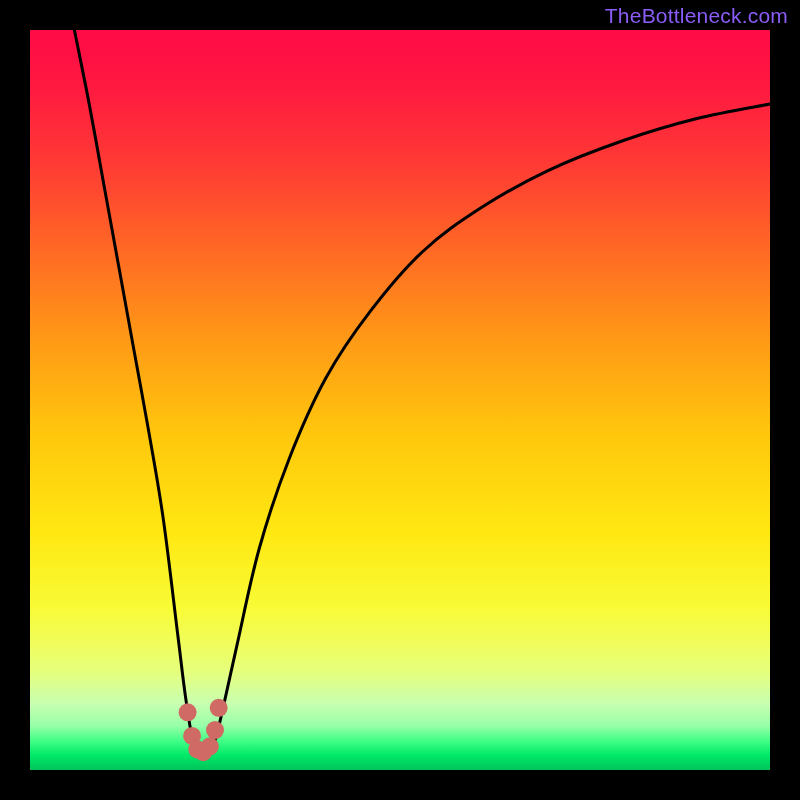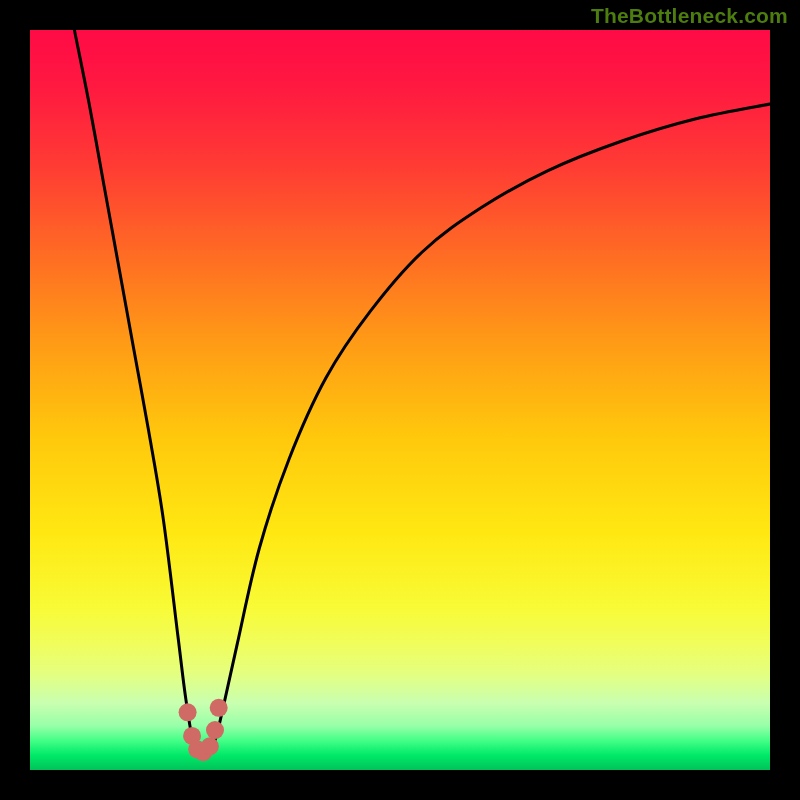--- a/index.html
+++ b/index.html
@@ -49,23 +49,23 @@
     left: 0;
     top: 0;
     width: 740px;
     height: 740px;
     overflow: visible;
   }
   .watermark {
     position: absolute;
     top: 4px;
     right: 12px;
-    color: #4d7c0f;
+    color: #8b5cf6;
     font-size: 21px;
-    font-weight: 700;
+    font-weight: 400;
     letter-spacing: 0.2px;
   }
 </style>
 </head>
 <body>
 
 <div class="watermark">TheBottleneck.com</div>
 
 <div class="frame">
   <div class="gradient"></div>

